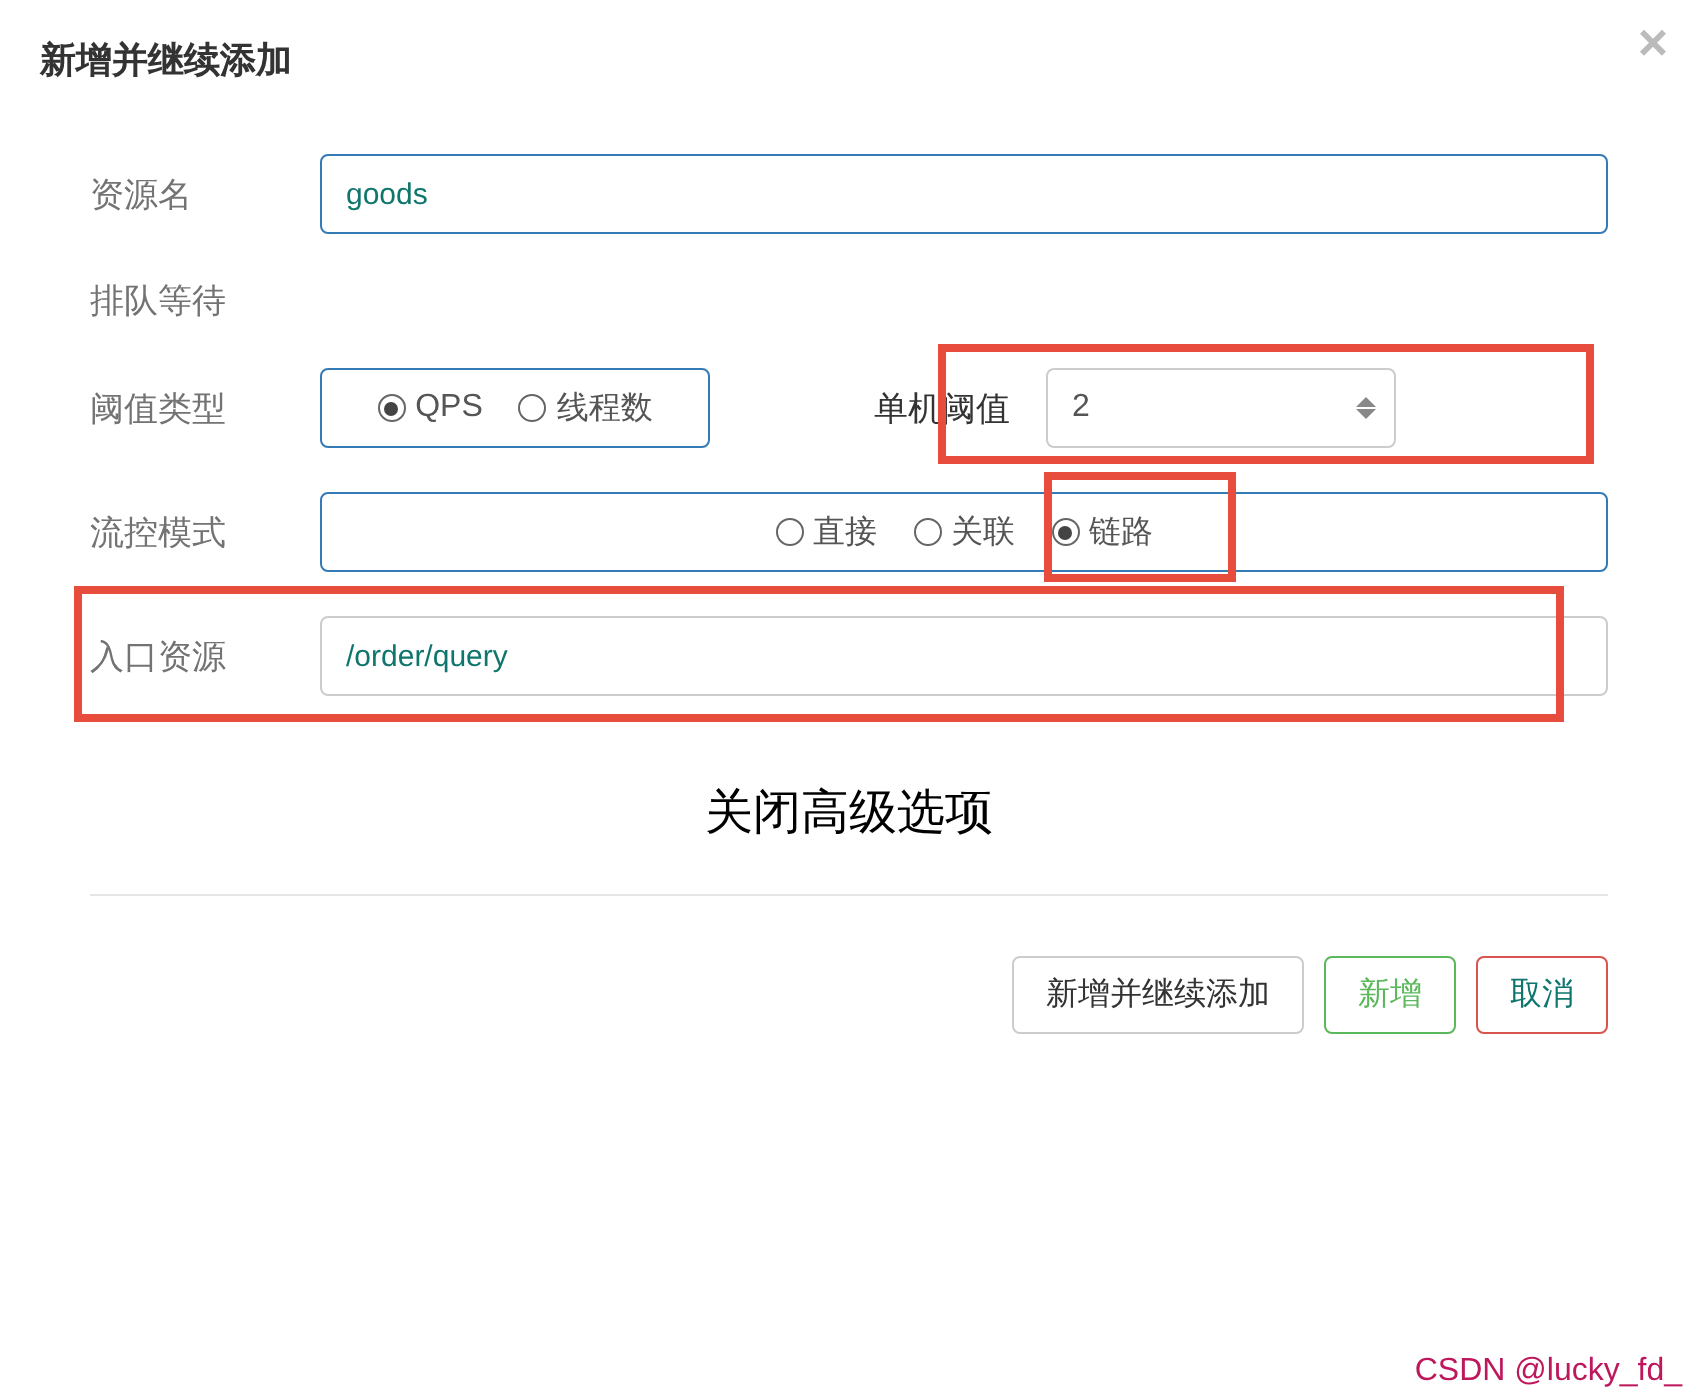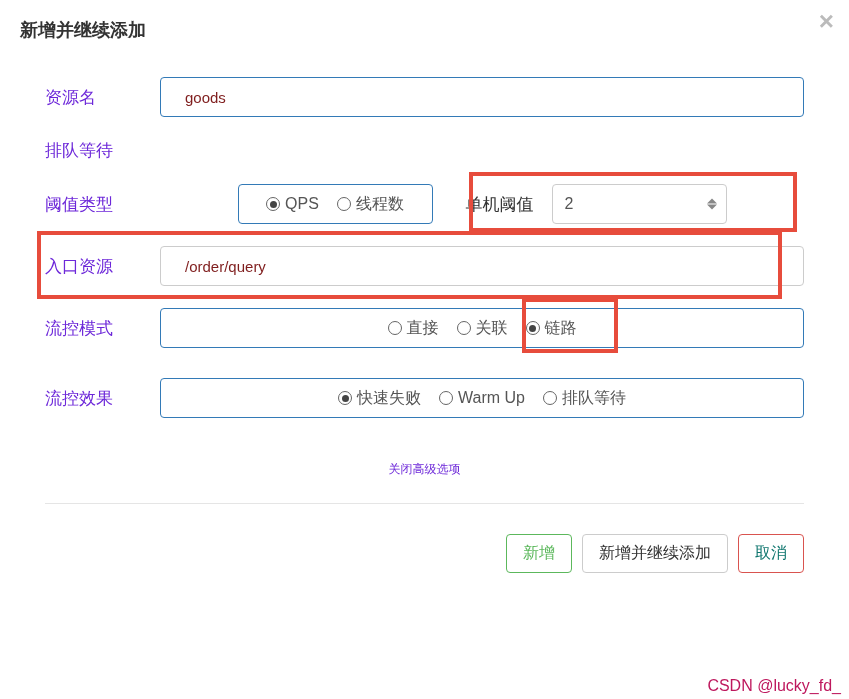--- a/index.html
+++ b/index.html
@@ -47,37 +47,37 @@
     }
     .form-row {
       display: flex;
       align-items: center;
       margin-bottom: 22px;
       position: relative;
     }
     .form-label {
       width: 95px;
       font-size: 17px;
-      color: #6d28d9;
+      color: #737373;
       text-align: left;
       font-weight: normal;
       flex-shrink: 0;
     }
     .form-control-wrap {
       flex: 1;
       margin-left: 20px;
     }
     .text-input {
       width: 100%;
       height: 40px;
-      padding: 8px 24px;
+      padding: 8px 12px;
       border: 1px solid #337ab7;
       border-radius: 4px;
       font-size: 15px;
-      color: #7f1d1d;
+      color: #0f766e;
       outline: none;
     }
     .text-input-plain {
       border-color: #ccc;
     }
     .radio-box {
       width: 100%;
       height: 40px;
       border: 1px solid #337ab7;
       border-radius: 4px;
@@ -113,30 +113,29 @@
       height: 7px;
       background: #444;
       border-radius: 50%;
       display: block;
     }
     .threshold-row {
       display: flex;
       align-items: center;
       width: 100%;
       gap: 0;
-      justify-content: center;
     }
     .threshold-left {
       display: flex;
       align-items: center;
     }
     .threshold-right {
       display: flex;
       align-items: center;
-      margin-left: 33px;
+      margin-left: 82px;
       position: relative;
     }
     .threshold-label {
       font-size: 17px;
       color: #333;
       margin-right: 18px;
     }
     .number-input {
       width: 175px;
       height: 40px;
@@ -200,22 +199,22 @@
       top: -15px;
       width: 745px;
       height: 68px;
     }
     .advanced-link {
       text-align: center;
       margin-top: 42px;
       margin-bottom: 25px;
     }
     .advanced-link a {
-      color: #6d28d9;
-      font-size: 12px;
+      color: #000000;
+      font-size: 24px;
       text-decoration: none;
       cursor: pointer;
       margin-top: 33px;
     }
     .divider {
       border: none;
       border-top: 1px solid #e5e5e5;
       margin: 0 0 20px 0;
     }
     .modal-footer {
@@ -298,28 +297,20 @@
               <div class="spinner-up"></div>
               <div class="spinner-down"></div>
             </div>
           </div>
         </div>
         <div class="highlight-red highlight-threshold"></div>
       </div>
     </div>
 
 
-    <div class="form-row" style="position:relative;">
-      <div class="form-label">入口资源</div>
-      <div class="form-control-wrap">
-        <input type="text" class="text-input text-input-plain" value="/order/query" style="">
-      </div>
-      <div class="highlight-red highlight-entry"></div>
-    </div>
-
     <div class="form-row">
       <div class="form-label">流控模式</div>
       <div class="form-control-wrap" style="position:relative;">
         <div class="radio-box">
           <label class="radio-option">
             <span class="radio-dot"></span>
             <span>直接</span>
           </label>
           <label class="radio-option">
             <span class="radio-dot"></span>
@@ -327,47 +318,36 @@
           </label>
           <label class="radio-option">
             <span class="radio-dot checked"></span>
             <span>链路</span>
           </label>
         </div>
         <div class="highlight-red highlight-chain" style="left:362px;"></div>
       </div>
     </div>
 
-    <div class="form-row" style="margin-top:30px;">
-      <div class="form-label">流控效果</div>
+    <div class="form-row" style="position:relative;">
+      <div class="form-label">入口资源</div>
       <div class="form-control-wrap">
-        <div class="radio-box">
-          <label class="radio-option">
-            <span class="radio-dot checked"></span>
-            <span>快速失败</span>
-          </label>
-          <label class="radio-option">
-            <span class="radio-dot"></span>
-            <span>Warm Up</span>
-          </label>
-          <label class="radio-option">
-            <span class="radio-dot"></span>
-            <span>排队等待</span>
-          </label>
-        </div>
+        <input type="text" class="text-input text-input-plain" value="/order/query" style="">
       </div>
-    </div>
+      <div class="highlight-red highlight-entry"></div>
+    </div>
+
 
     <div class="advanced-link">
       <a>关闭高级选项</a>
     </div>
 
     <hr class="divider">
   </div>
 
   <div class="modal-footer">
+    <button class="btn">新增并继续添加</button>
     <button class="btn btn-success">新增</button>
-    <button class="btn">新增并继续添加</button>
     <button class="btn btn-danger">取消</button>
   </div>
 
   <div class="watermark">CSDN @lucky_fd_</div>
 </div>
 
 </body></html>

